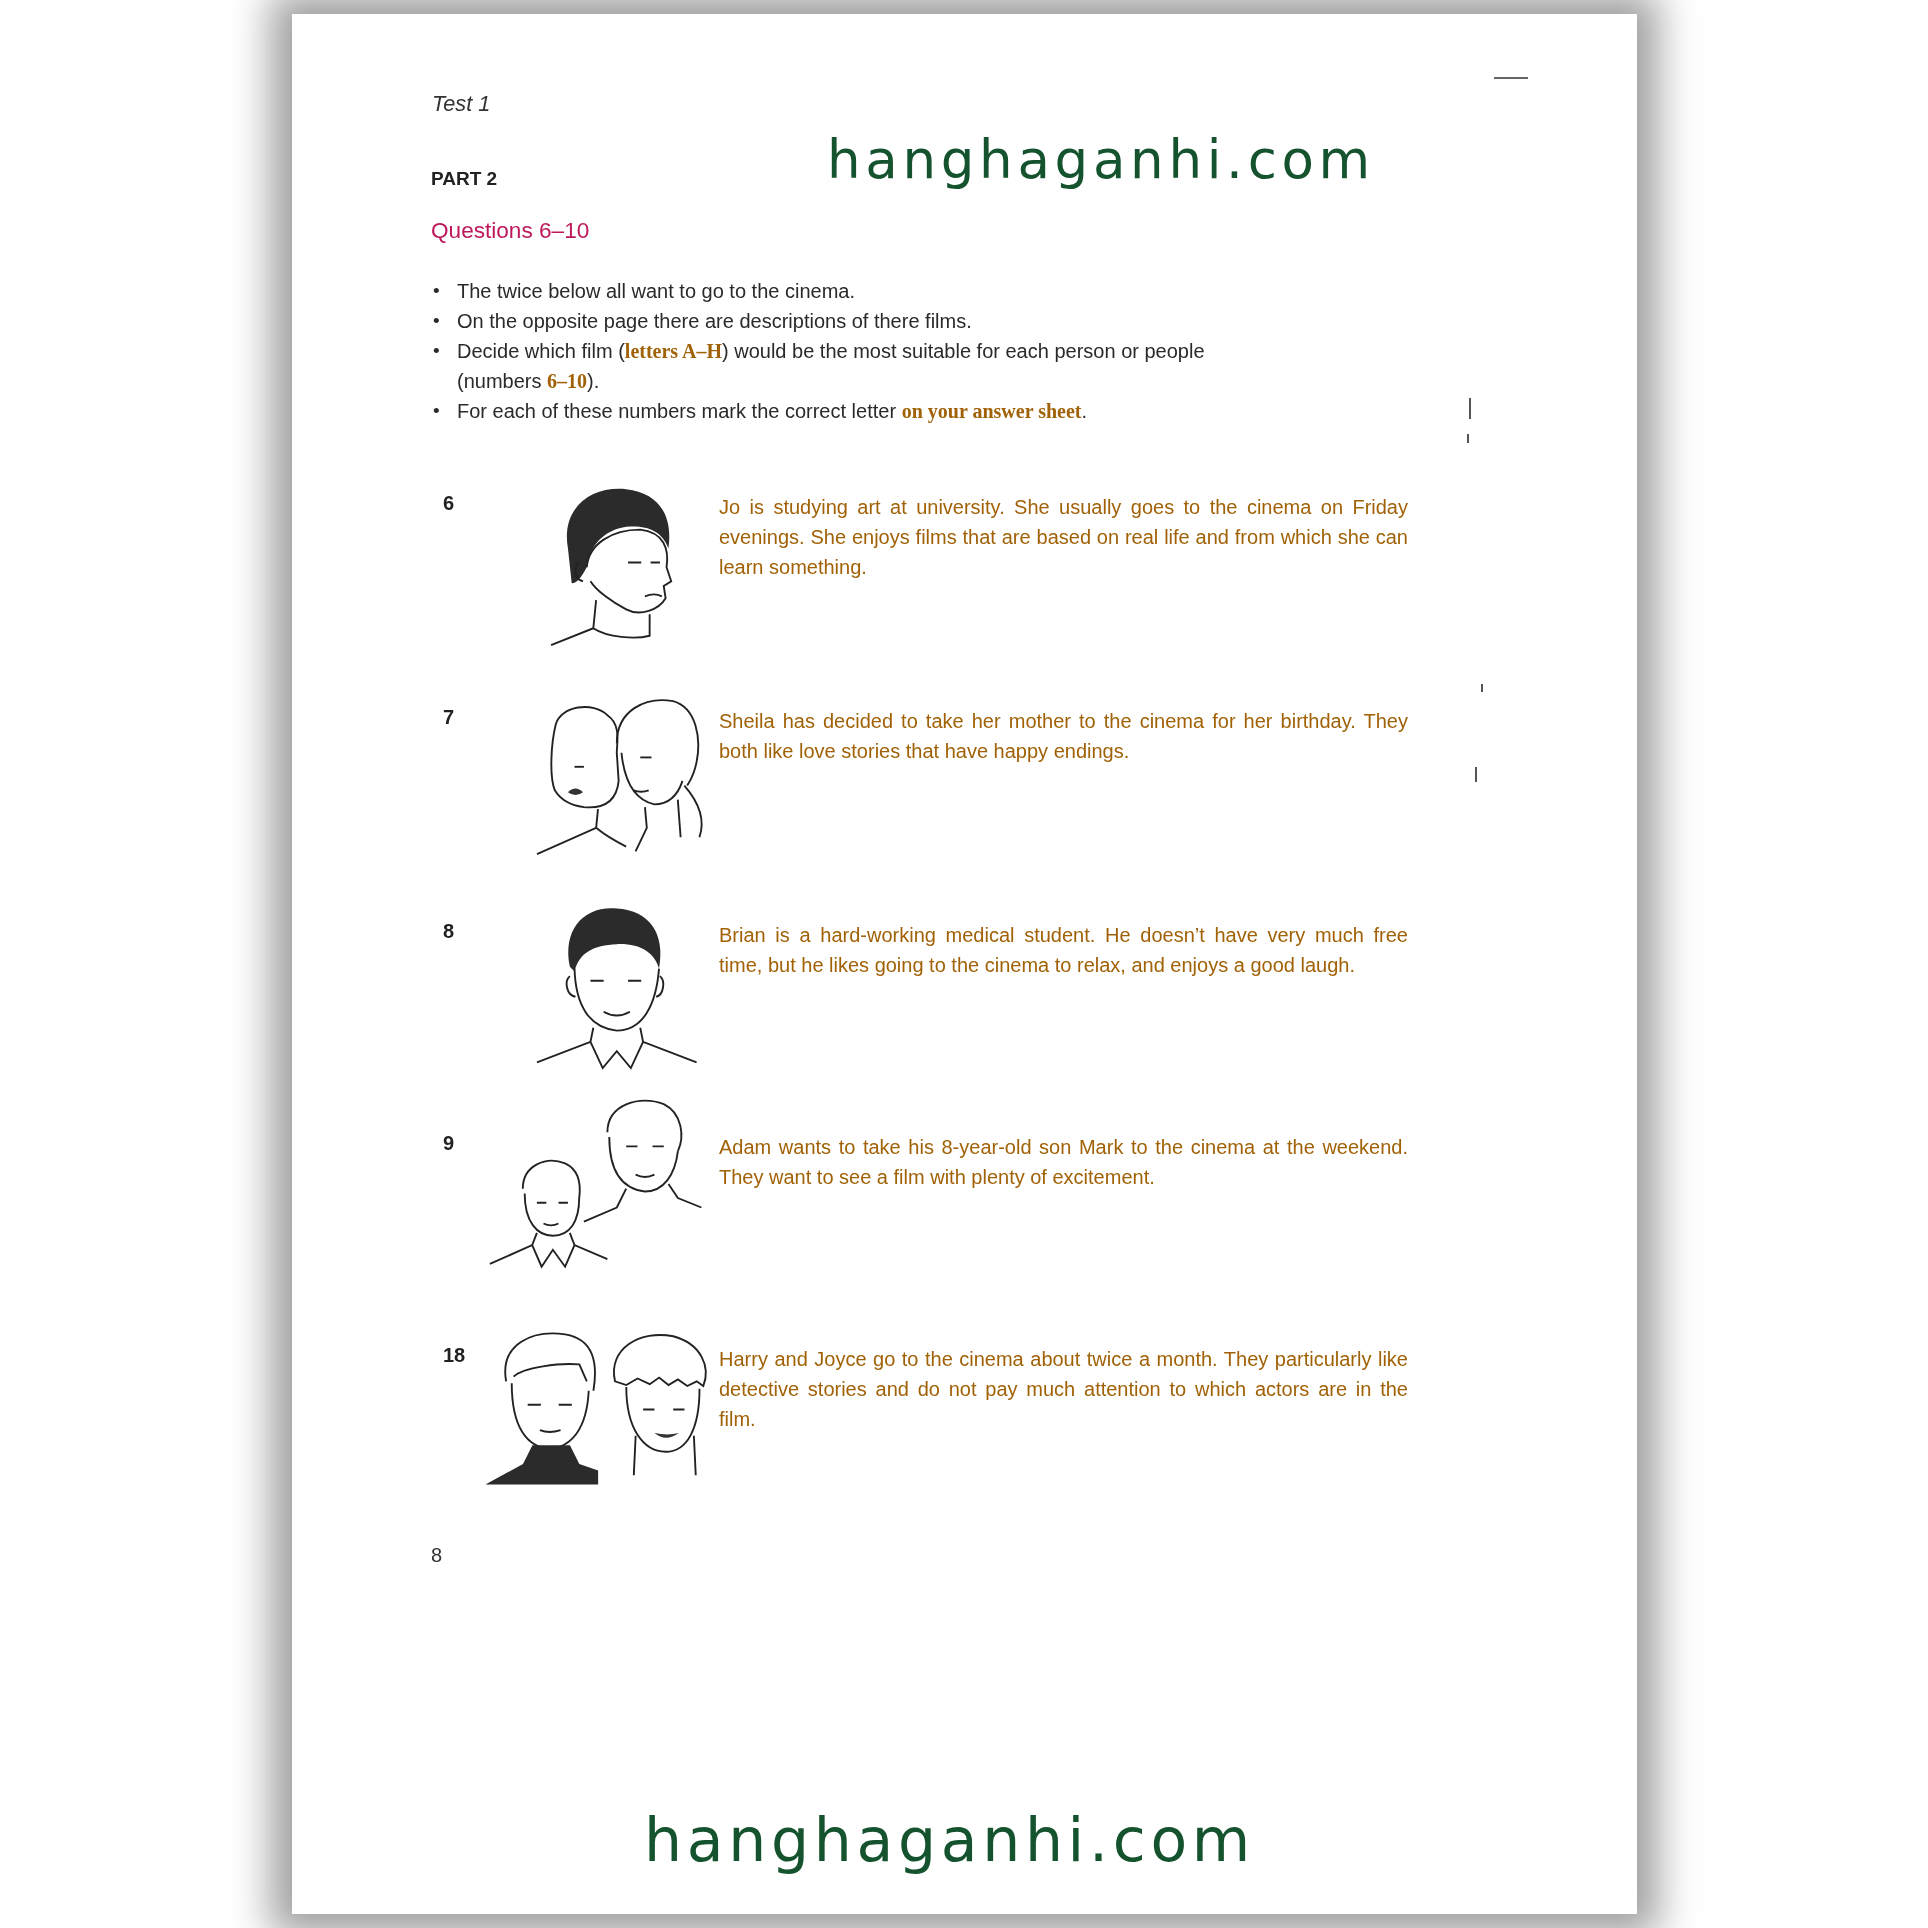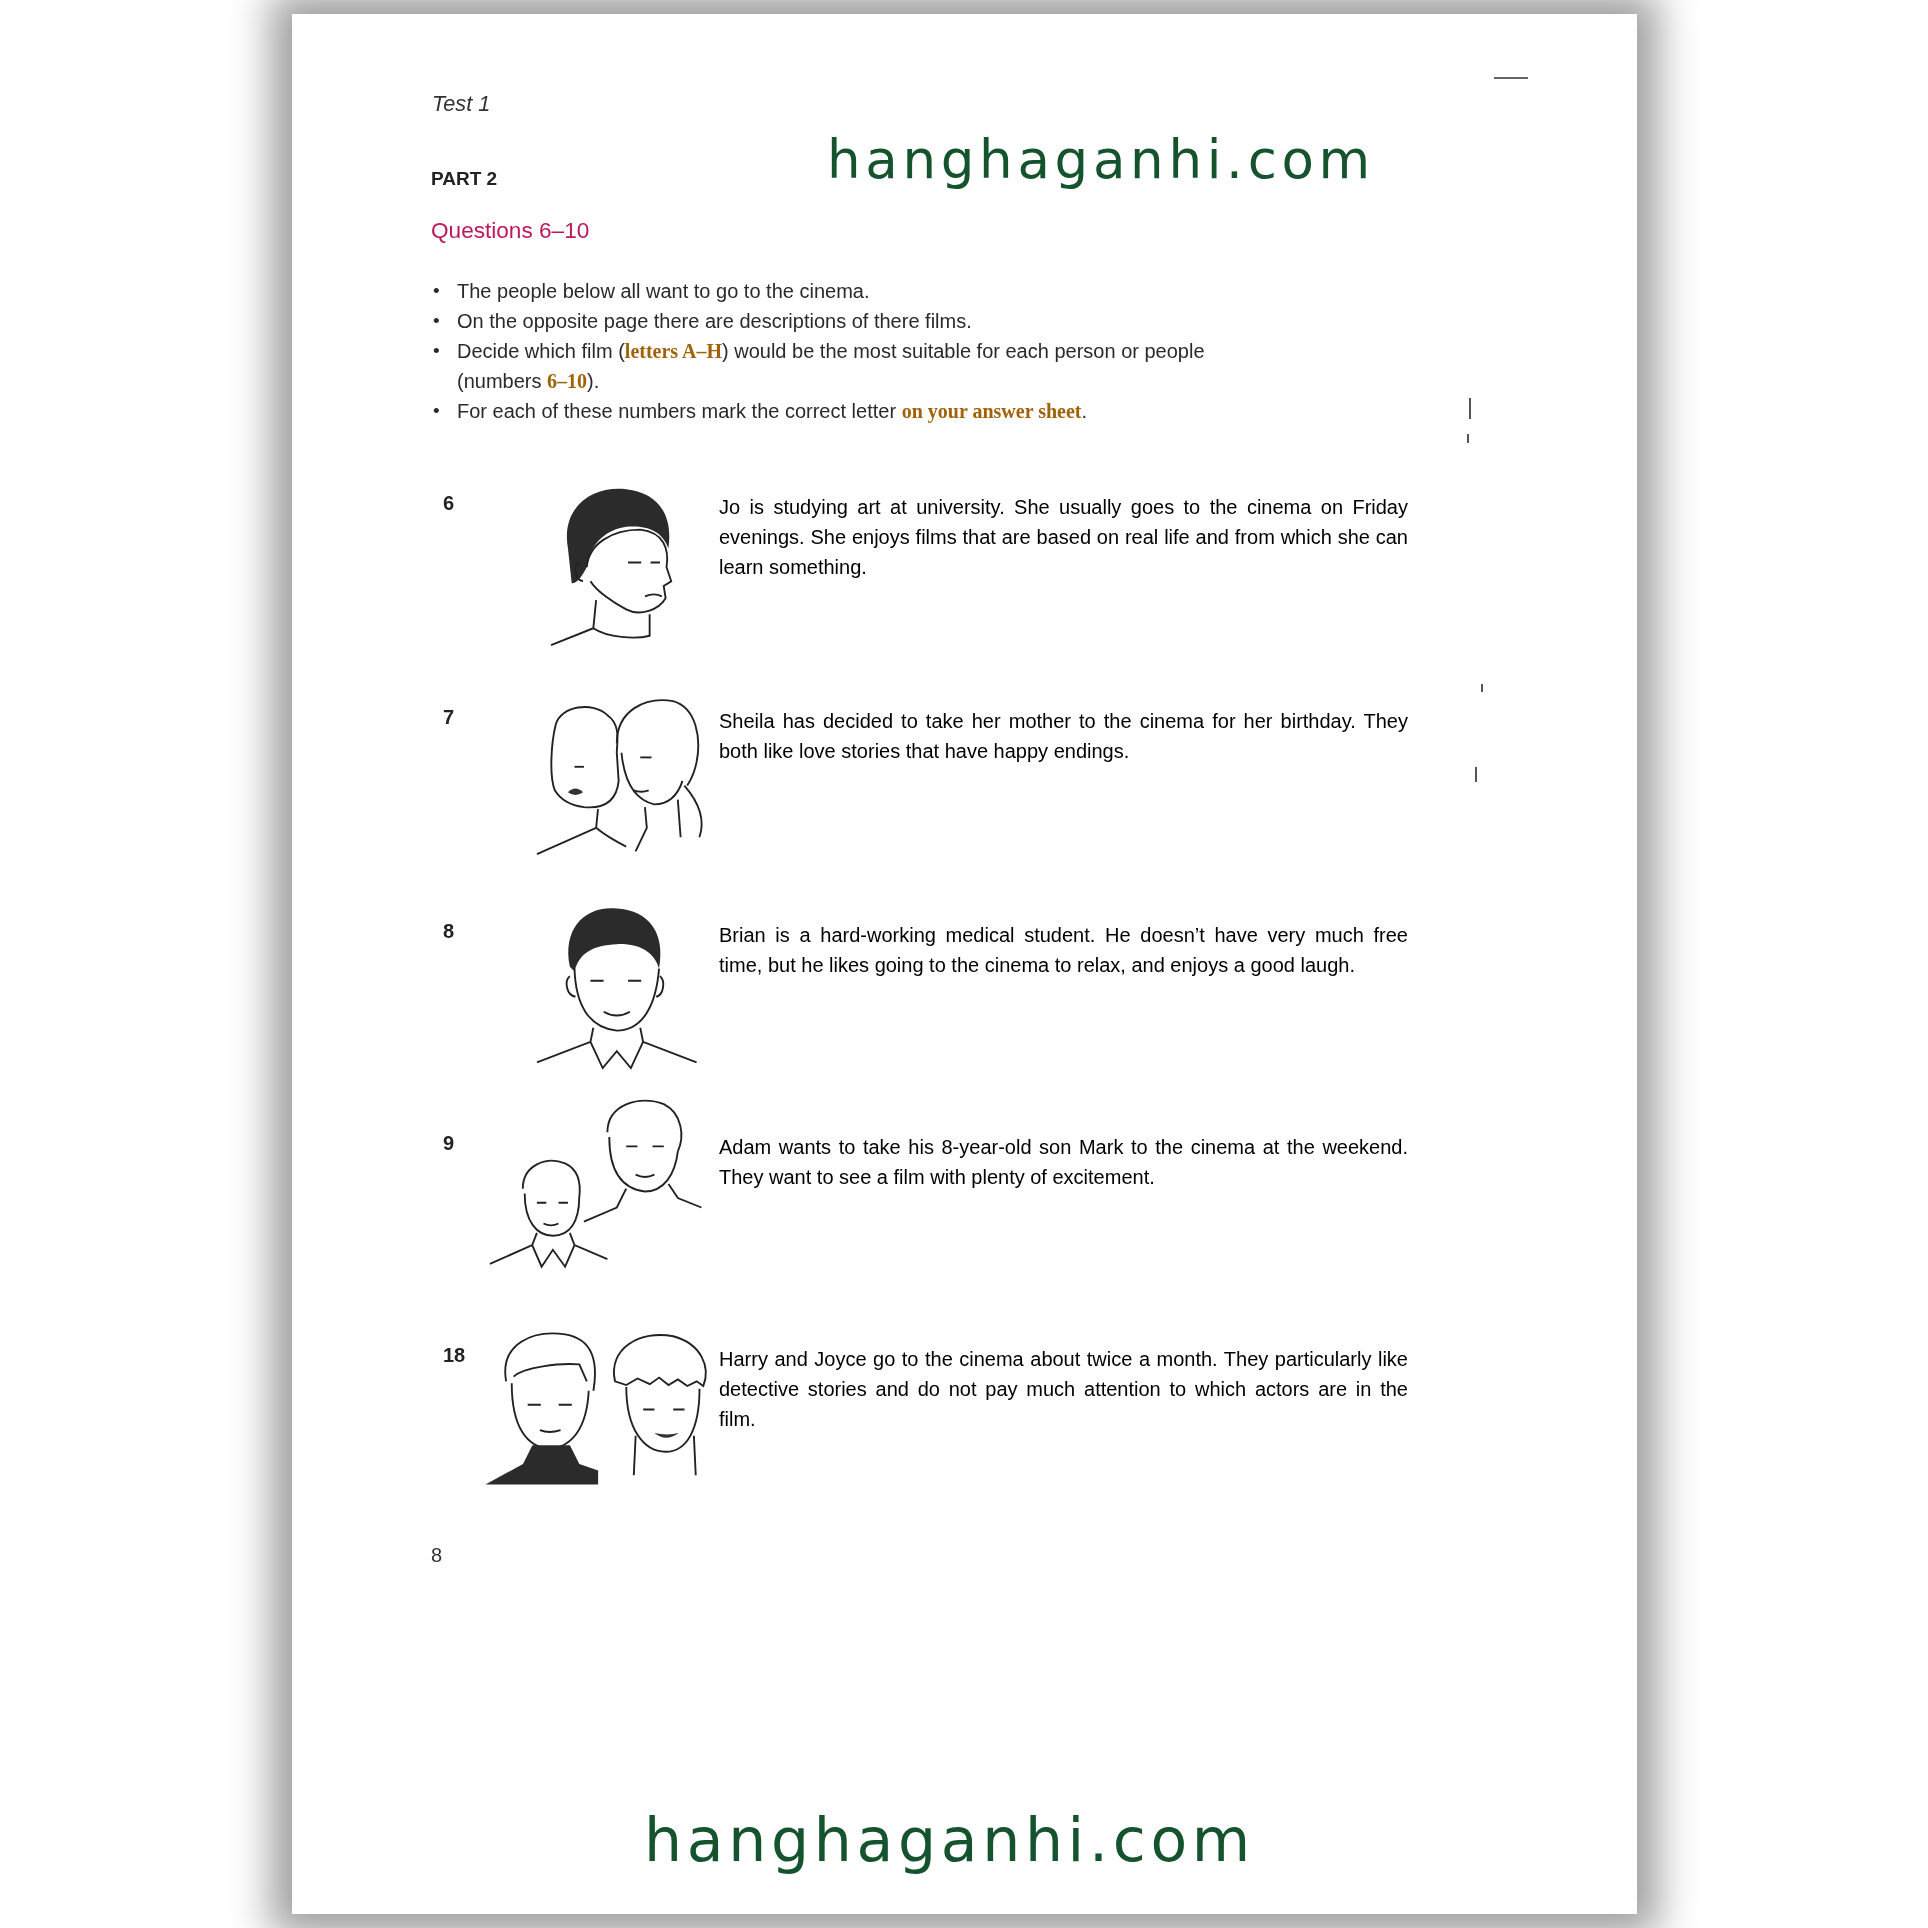--- a/index.html
+++ b/index.html
@@ -88,21 +88,21 @@
       left: 193px; top: -19px;
       width: 226px; height: 169px;
     }
     .q-text {
       position: absolute;
       left: 427px; top: 0;
       width: 689px;
       font-size: 20px;
       line-height: 30px;
       text-align: justify;
-      color: #000000;
+      color: #a16207;
     }
 
     .page-number {
       left: 139px; top: 1530px;
       font-size: 20px;
       color: #333;
     }
 
     .margin-mark {
       position: absolute;
@@ -135,21 +135,21 @@
 
   <div class="abs running-head">Test 1</div>
   <div class="abs top-rule"></div>
 
   <div class="abs part-title">PART 2</div>
   <div class="abs questions-title">Questions 6–10</div>
 
   <ul class="abs instructions">
     <li>
       <span class="bullet">•</span>
-      <span>The people below all want to go to the cinema.</span>
+      <span>The twice below all want to go to the cinema.</span>
     </li>
     <li>
       <span class="bullet">•</span>
       <span>On the opposite page there are descriptions of there films.</span>
     </li>
     <li>
       <span class="bullet">•</span>
       <span>Decide which film (</span><b>letters A–H</b><span>) would be the most suitable for each person or people (numbers </span><b>6–10</b><span>).</span>
     </li>
     <li>

